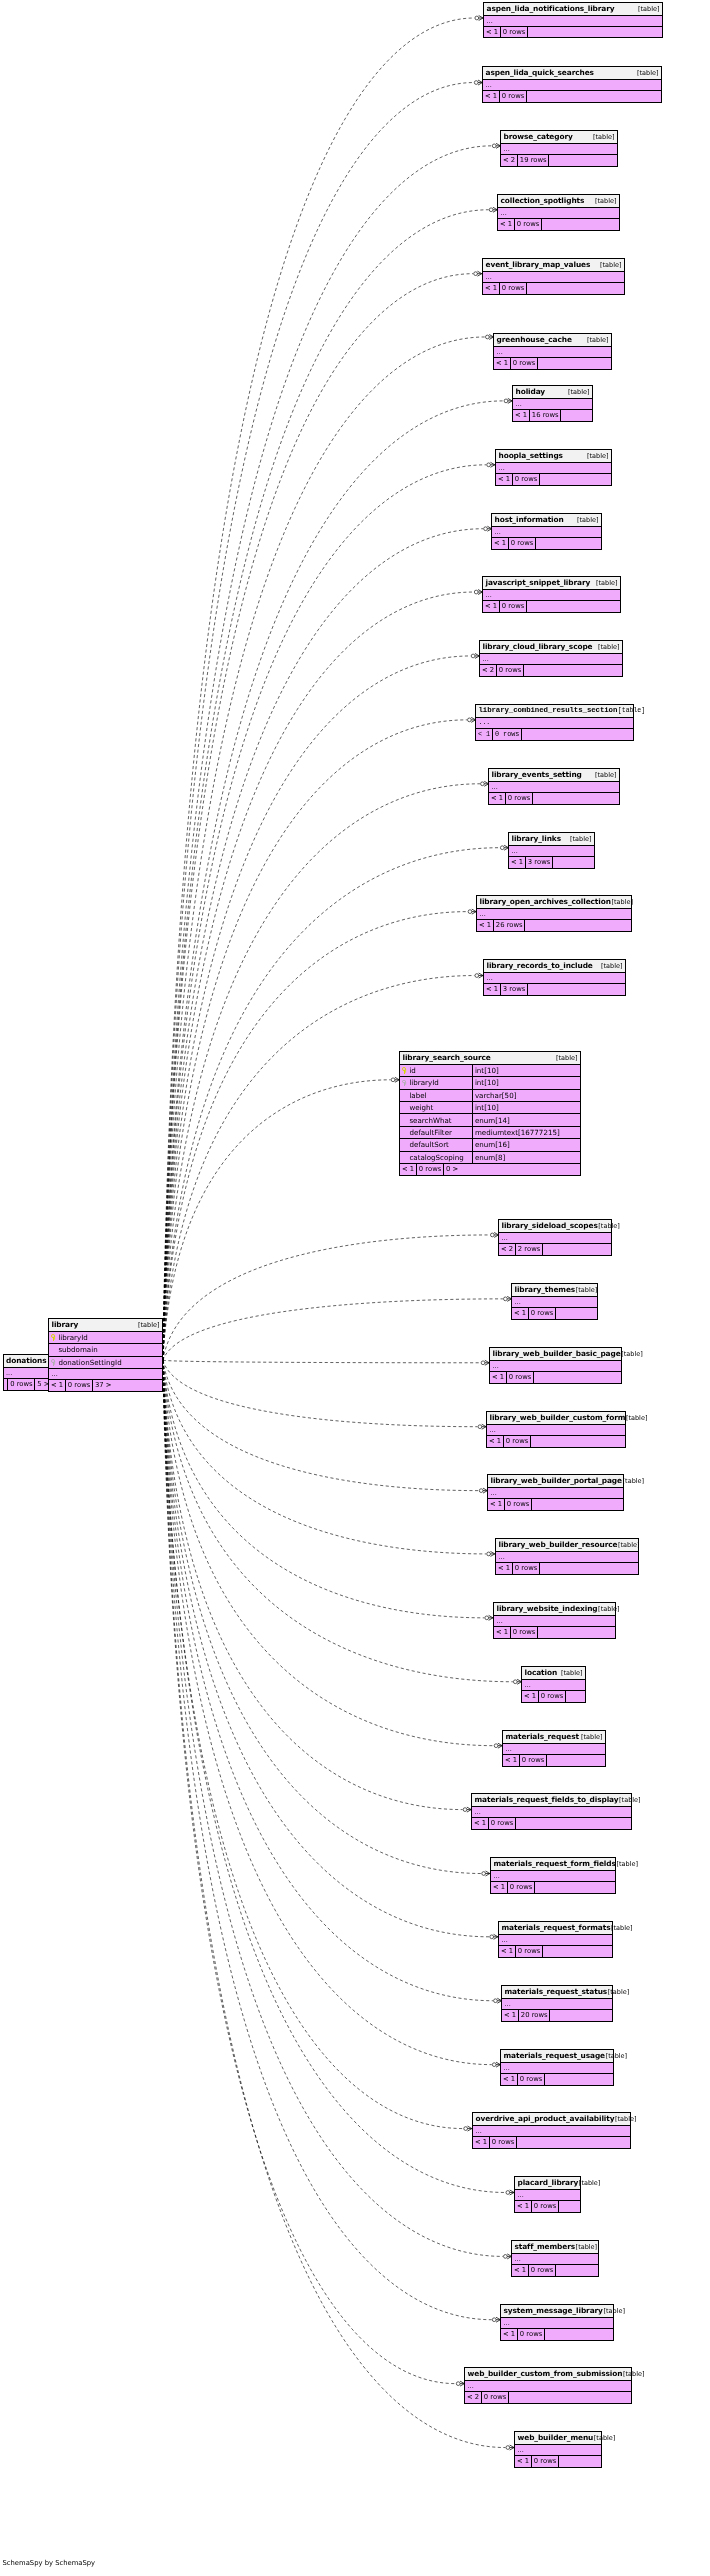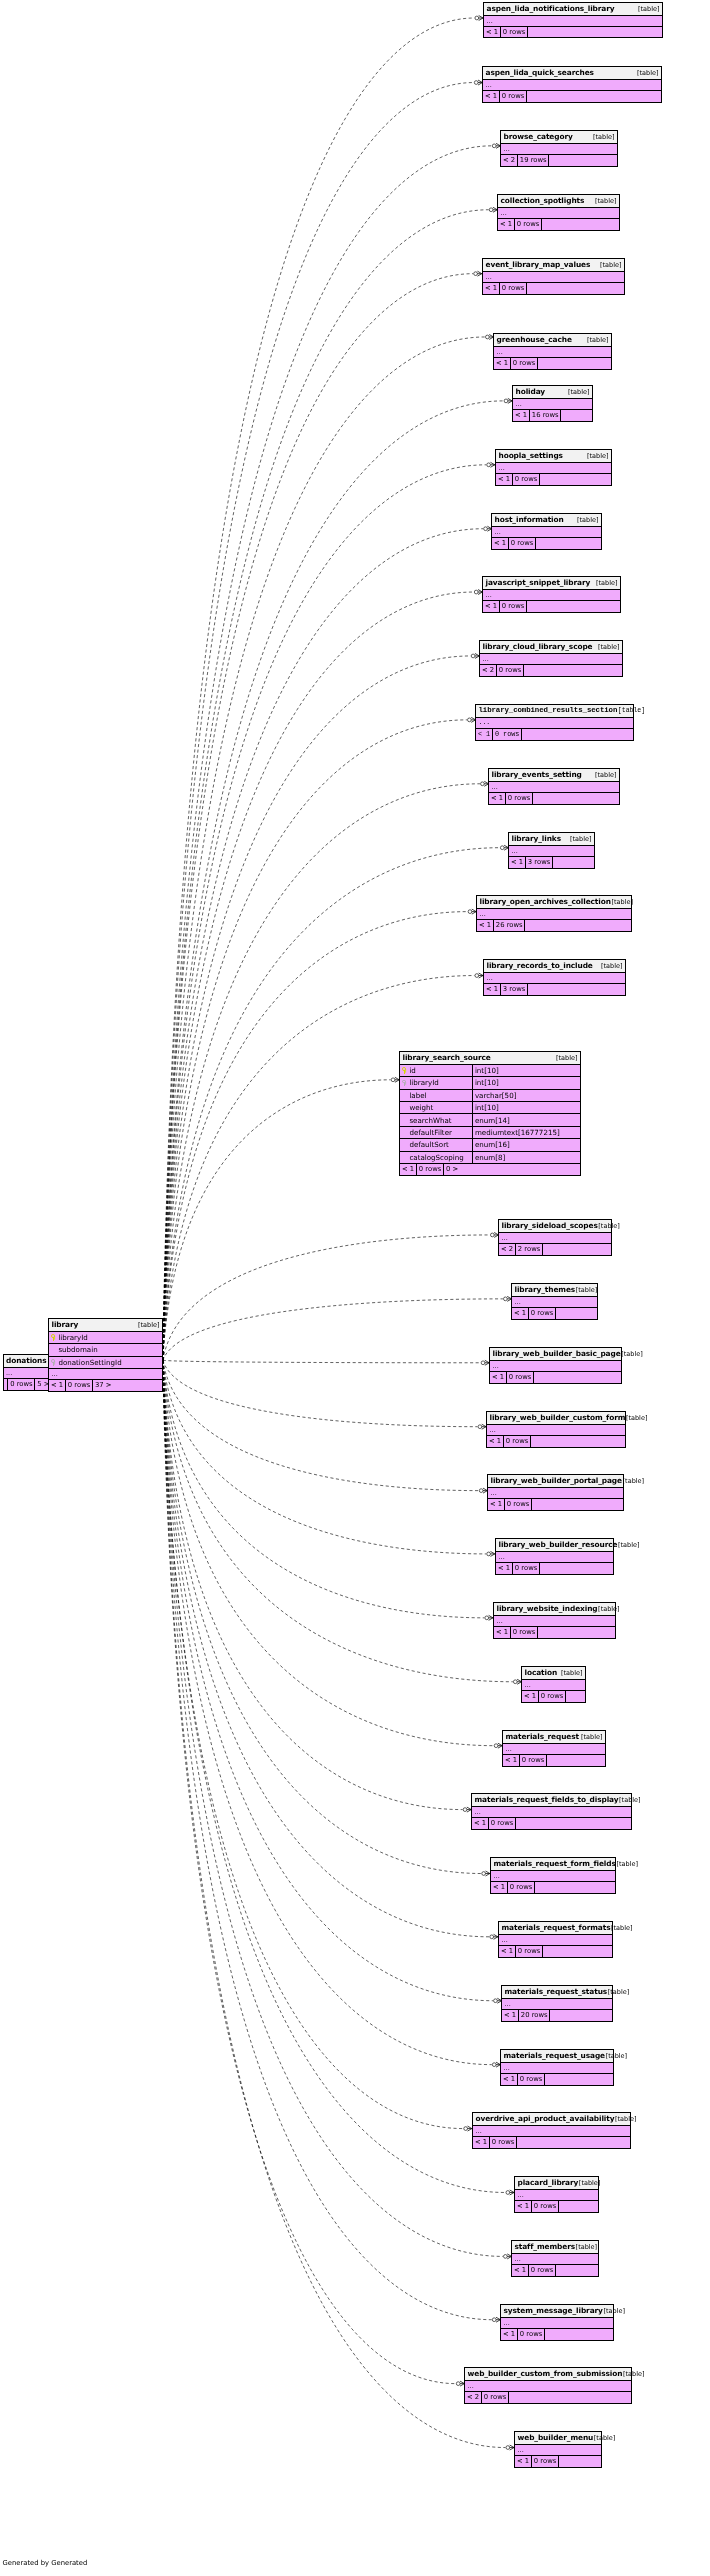--- a/index.html
+++ b/index.html
@@ -528,21 +528,21 @@
           <span class="tname">library_web_builder_portal_page</span>
           <span class="ttag">[table]</span>
         </div>
         <div class="ellip">...</div>
         <div class="foot">
           <div class="c1">&lt; 1</div>
           <div class="c2">0 rows</div>
           <div class="c3"></div>
         </div>
       </div>
-      <div class="node" style="left: 495px; top: 1538px; width: 119px;">
+      <div class="node" style="left: 495px; top: 1538px; width: 144px;">
         <div class="hdr">
           <span class="tname">library_web_builder_resource</span>
           <span class="ttag">[table]</span>
         </div>
         <div class="ellip">...</div>
         <div class="foot">
           <div class="c1">&lt; 1</div>
           <div class="c2">0 rows</div>
           <div class="c3"></div>
         </div>
@@ -648,21 +648,21 @@
           <span class="tname">overdrive_api_product_availability</span>
           <span class="ttag">[table]</span>
         </div>
         <div class="ellip">...</div>
         <div class="foot">
           <div class="c1">&lt; 1</div>
           <div class="c2">0 rows</div>
           <div class="c3"></div>
         </div>
       </div>
-      <div class="node" style="left: 514px; top: 2176px; width: 85px;">
+      <div class="node" style="left: 514px; top: 2176px; width: 67px;">
         <div class="hdr">
           <span class="tname">placard_library</span>
           <span class="ttag">[table]</span>
         </div>
         <div class="ellip">...</div>
         <div class="foot">
           <div class="c1">&lt; 1</div>
           <div class="c2">0 rows</div>
           <div class="c3"></div>
         </div>
@@ -819,15 +819,15 @@
           <div class="ctype">enum[8]</div>
         </div>
         <div class="foot">
           <div class="c1">&lt; 1</div>
           <div class="c2">0 rows</div>
           <div class="c3">0 &gt;</div>
         </div>
       </div>
     </div>
 
-  <div id="footer-note">Generated by Generated</div>
+  <div id="footer-note">SchemaSpy by SchemaSpy</div>
 </div>
 
 
 </body></html>

